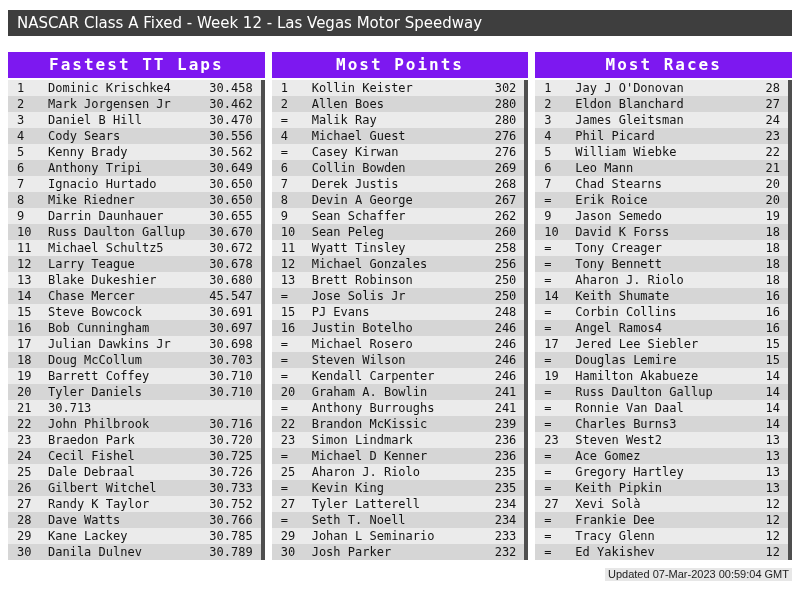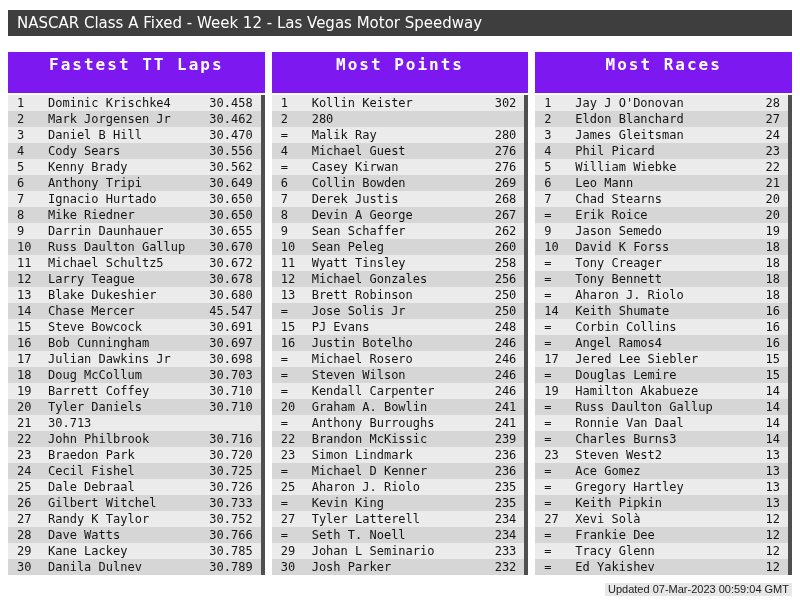--- a/index.html
+++ b/index.html
@@ -26,21 +26,21 @@
     white-space:nowrap;
   }
 
   .boards{
     display:flex;
     gap:7px;
     margin:10px 8px 0 8px;
   }
   .board{ flex:1; min-width:0; }
   .board-header{
-    height:41px;
+    height:26px;
     background:var(--accent);
     color:#ffffff;
     font-size:16px;
     font-weight:bold;
     line-height:26px;
     text-align:center;
     letter-spacing:2px;
     white-space:nowrap;
   }
   .board-rows{
@@ -238,20 +238,21 @@
   <section class="board">
     <header class="board-header">Most Points</header>
     <div class="board-rows">
         <div class="row">
           <span class="cell-rank">1</span>
           <span class="cell-name">Kollin Keister</span>
           <span class="cell-value">302</span>
         </div>
         <div class="row">
           <span class="cell-rank">2</span>
+          <span class="cell-name">Allen Boes</span>
           <span class="cell-value">280</span>
         </div>
         <div class="row">
           <span class="cell-rank">=</span>
           <span class="cell-name">Malik Ray</span>
           <span class="cell-value">280</span>
         </div>
         <div class="row">
           <span class="cell-rank">4</span>
           <span class="cell-name">Michael Guest</span>

